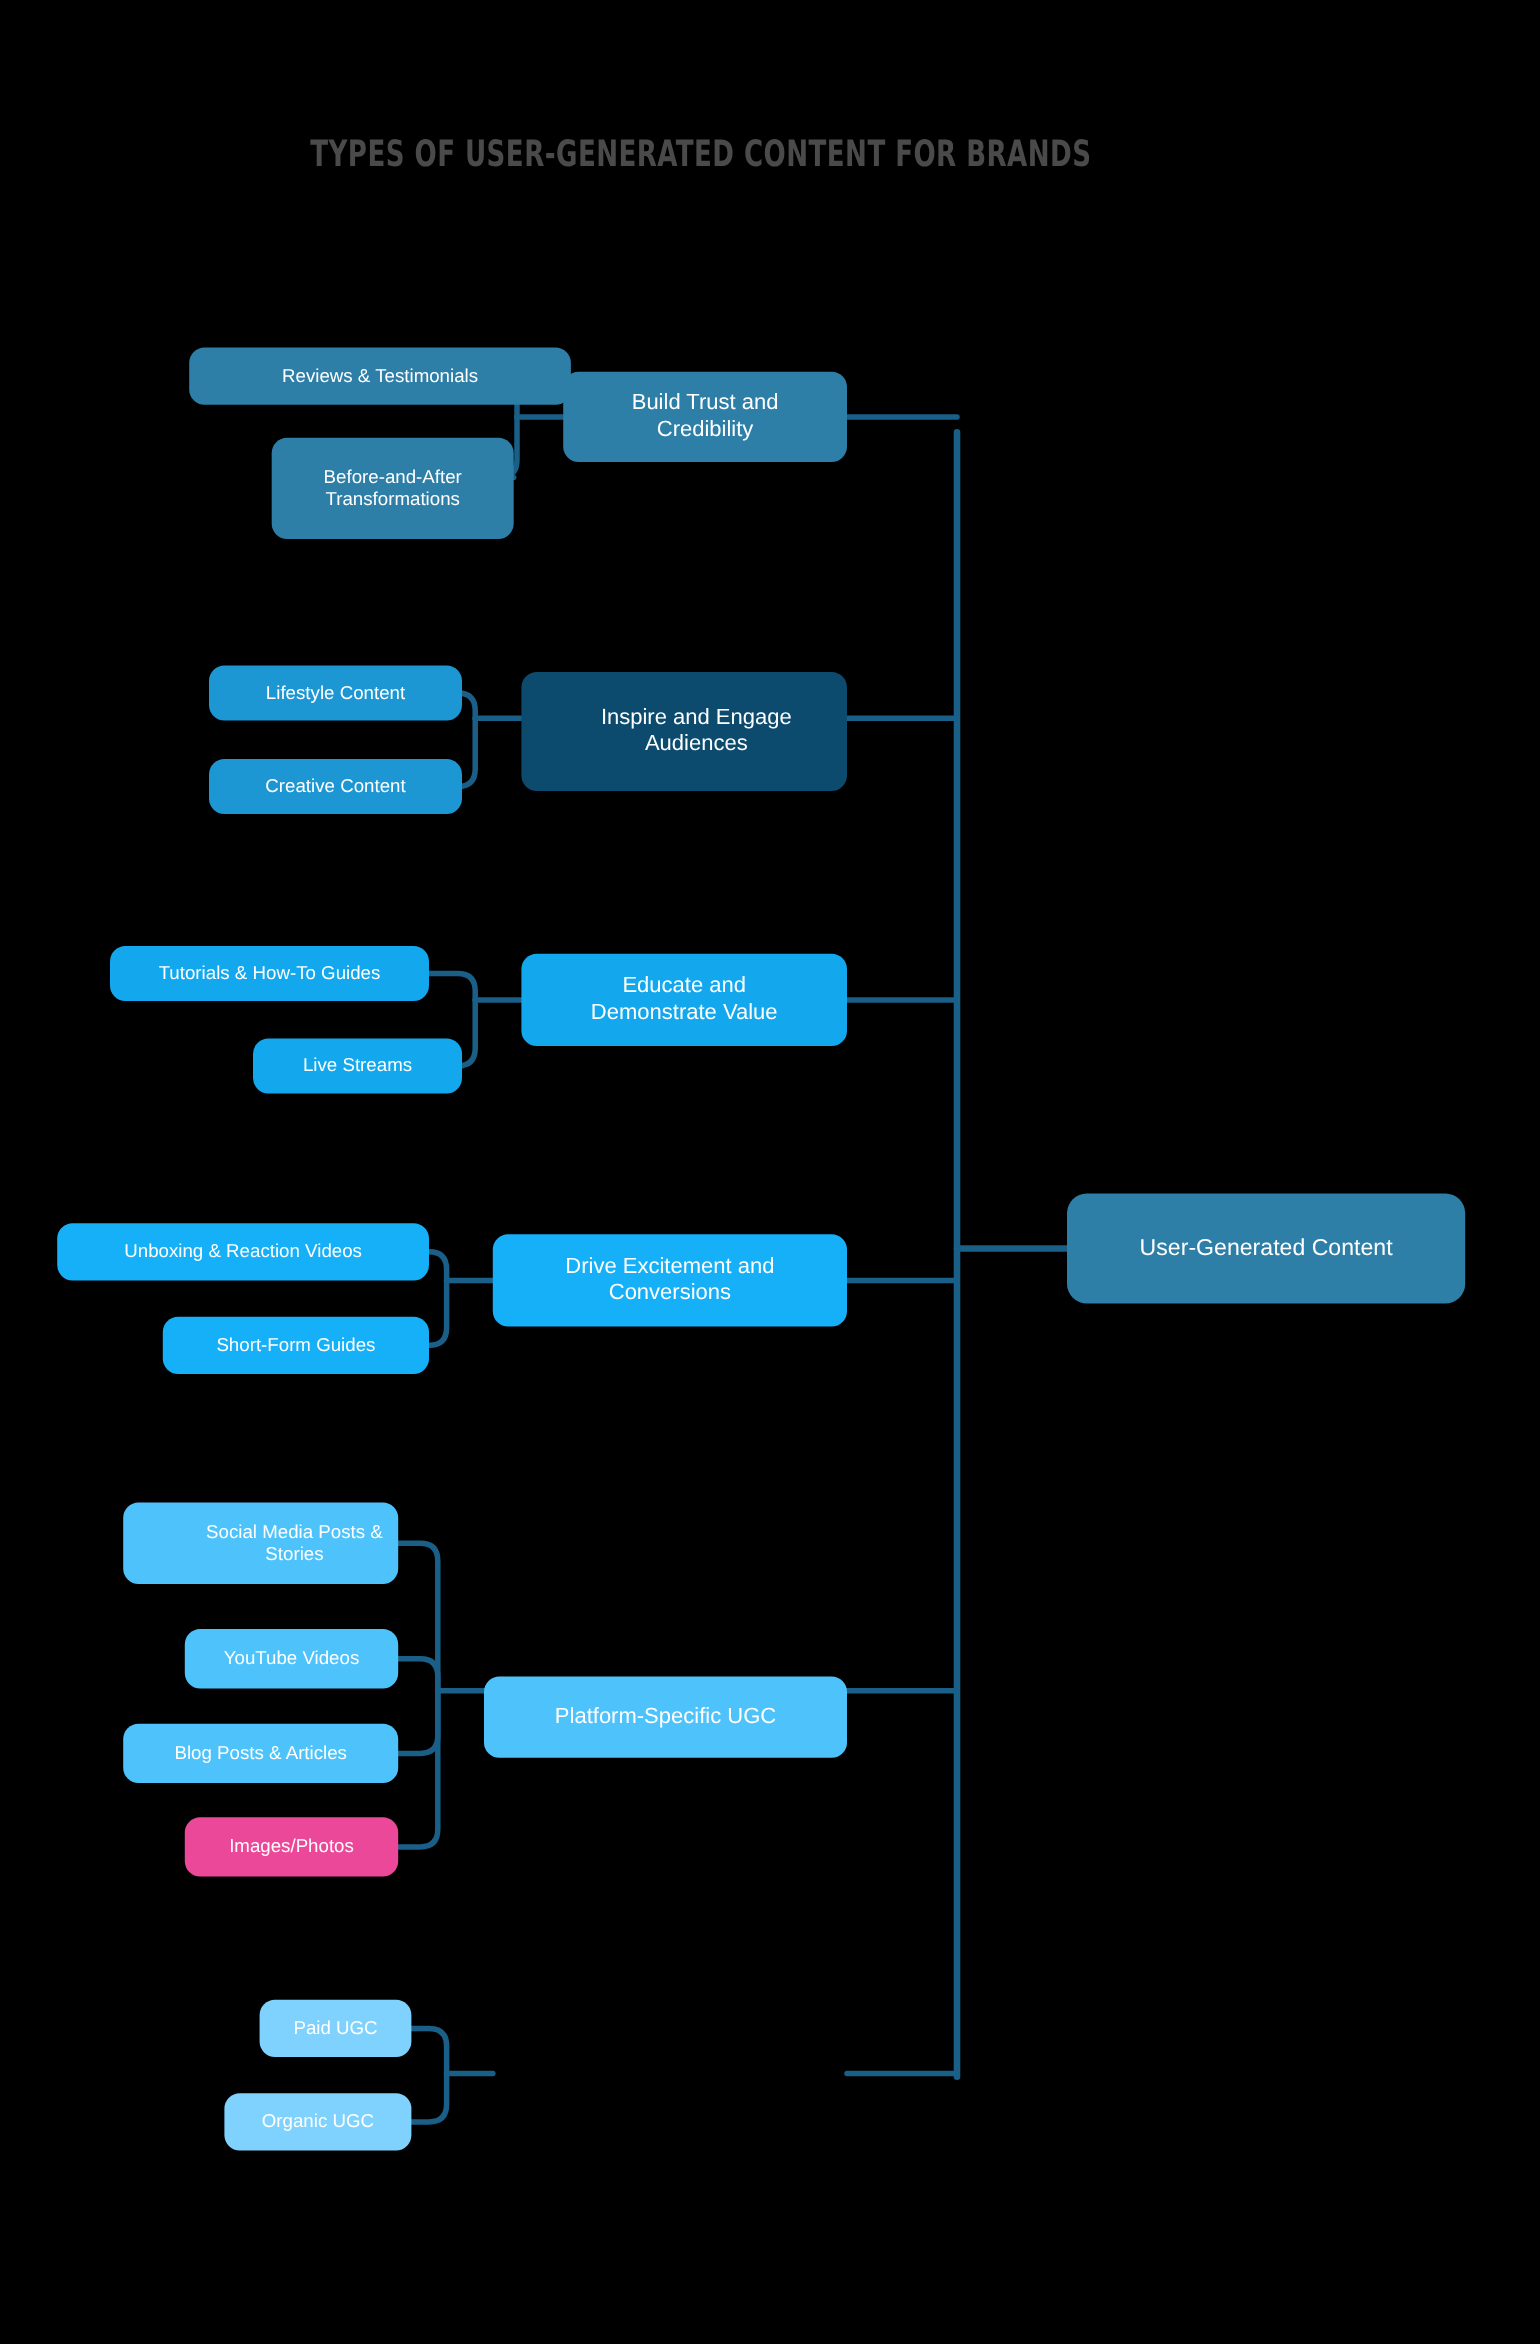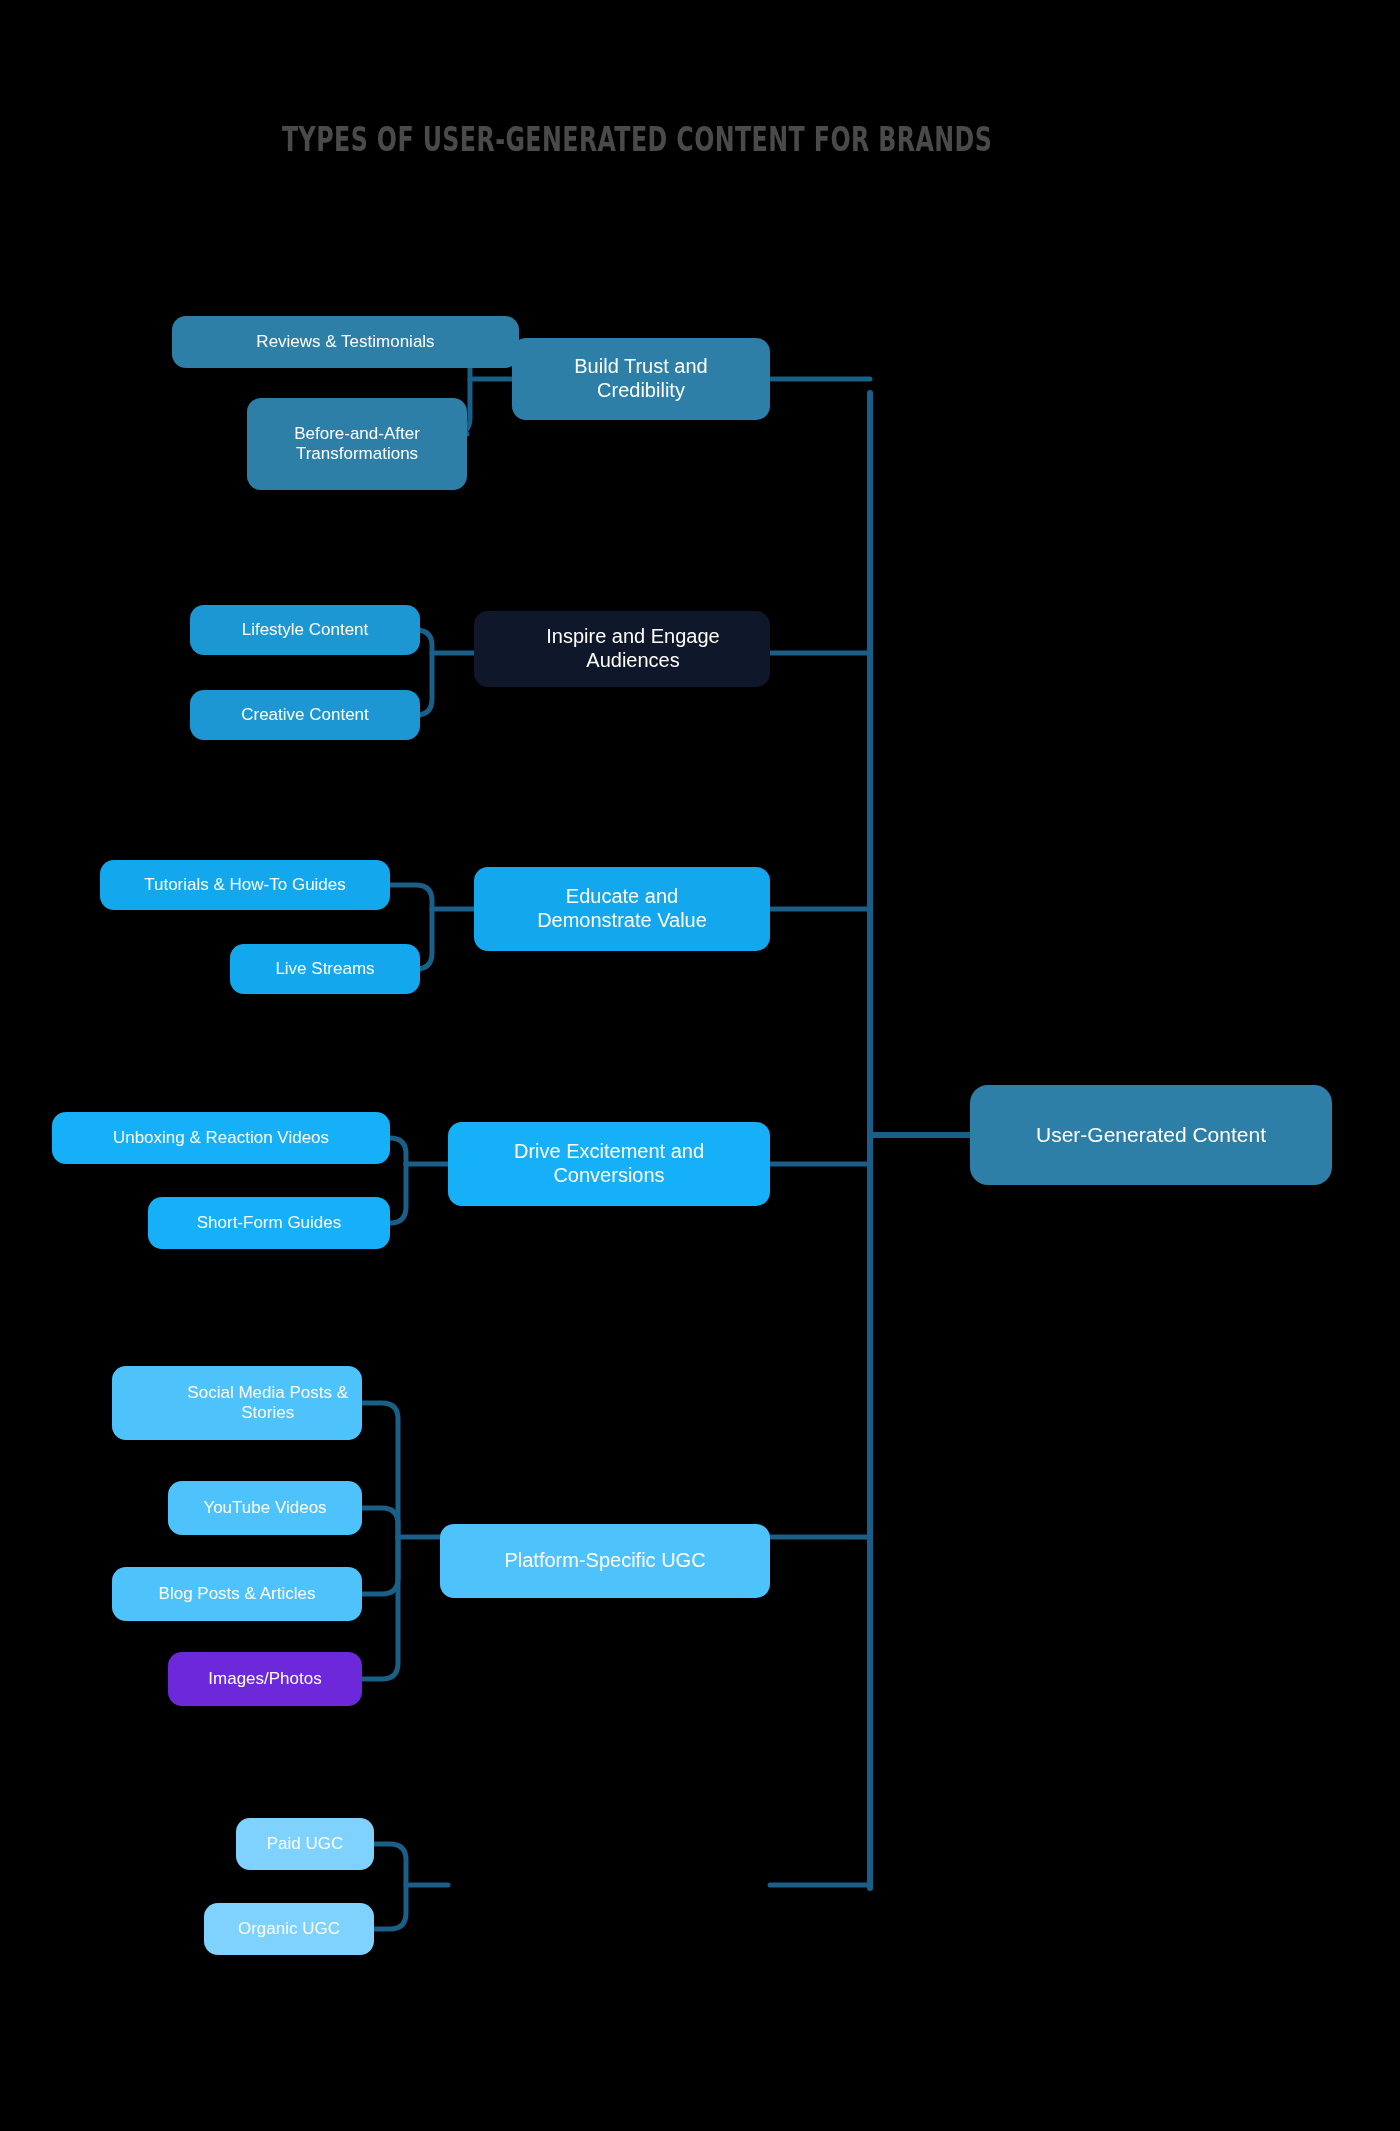--- a/index.html
+++ b/index.html
@@ -60,21 +60,21 @@
     </div>
     <div class="node" style="left: 512px; top: 338px; width: 258px; height: 82px; background: rgb(46, 127, 168); font-size: 20px;">
       <span>Build Trust and<br>Credibility</span>
     </div>
     <div class="node" style="left: 172px; top: 316px; width: 347px; height: 52px; background: rgb(46, 127, 168); font-size: 17px;">
       <span>Reviews &amp; Testimonials</span>
     </div>
     <div class="node" style="left: 247px; top: 398px; width: 220px; height: 92px; background: rgb(46, 127, 168); font-size: 17px;">
       <span>Before-and-After<br>Transformations</span>
     </div>
-    <div class="node" style="left: 474px; top: 611px; width: 296px; height: 76px; background: #0f172a; font-size: 20px; padding-left: 36px;">
+    <div class="node" style="left: 474px; top: 611px; width: 296px; height: 108px; background: #0c4a6e; font-size: 20px; padding-left: 36px;">
       <span>Inspire and Engage<br>Audiences</span>
     </div>
     <div class="node" style="left: 190px; top: 605px; width: 230px; height: 50px; background: rgb(29, 151, 212); font-size: 17px;">
       <span>Lifestyle Content</span>
     </div>
     <div class="node" style="left: 190px; top: 690px; width: 230px; height: 50px; background: rgb(29, 151, 212); font-size: 17px;">
       <span>Creative Content</span>
     </div>
     <div class="node" style="left: 474px; top: 867px; width: 296px; height: 84px; background: rgb(19, 168, 238); font-size: 20px;">
       <span>Educate and<br>Demonstrate Value</span>
@@ -99,21 +99,21 @@
     </div>
     <div class="node" style="left: 112px; top: 1366px; width: 250px; height: 74px; background: rgb(78, 195, 251); font-size: 17px; justify-content: flex-end;">
       <span>Social Media Posts &amp;<br>Stories</span>
     </div>
     <div class="node" style="left: 168px; top: 1481px; width: 194px; height: 54px; background: rgb(78, 195, 251); font-size: 17px;">
       <span>YouTube Videos</span>
     </div>
     <div class="node" style="left: 112px; top: 1567px; width: 250px; height: 54px; background: rgb(78, 195, 251); font-size: 17px;">
       <span>Blog Posts &amp; Articles</span>
     </div>
-    <div class="node" style="left: 168px; top: 1652px; width: 194px; height: 54px; background: #6d28d9; font-size: 17px;">
+    <div class="node" style="left: 168px; top: 1652px; width: 194px; height: 54px; background: #ec4899; font-size: 17px;">
       <span>Images/Photos</span>
     </div>
     <div class="node" style="left: 236px; top: 1818px; width: 138px; height: 52px; background: rgb(127, 210, 253); font-size: 17px;">
       <span>Paid UGC</span>
     </div>
     <div class="node" style="left: 204px; top: 1903px; width: 170px; height: 52px; background: rgb(127, 210, 253); font-size: 17px;">
       <span>Organic UGC</span>
     </div>
   </div>
 

